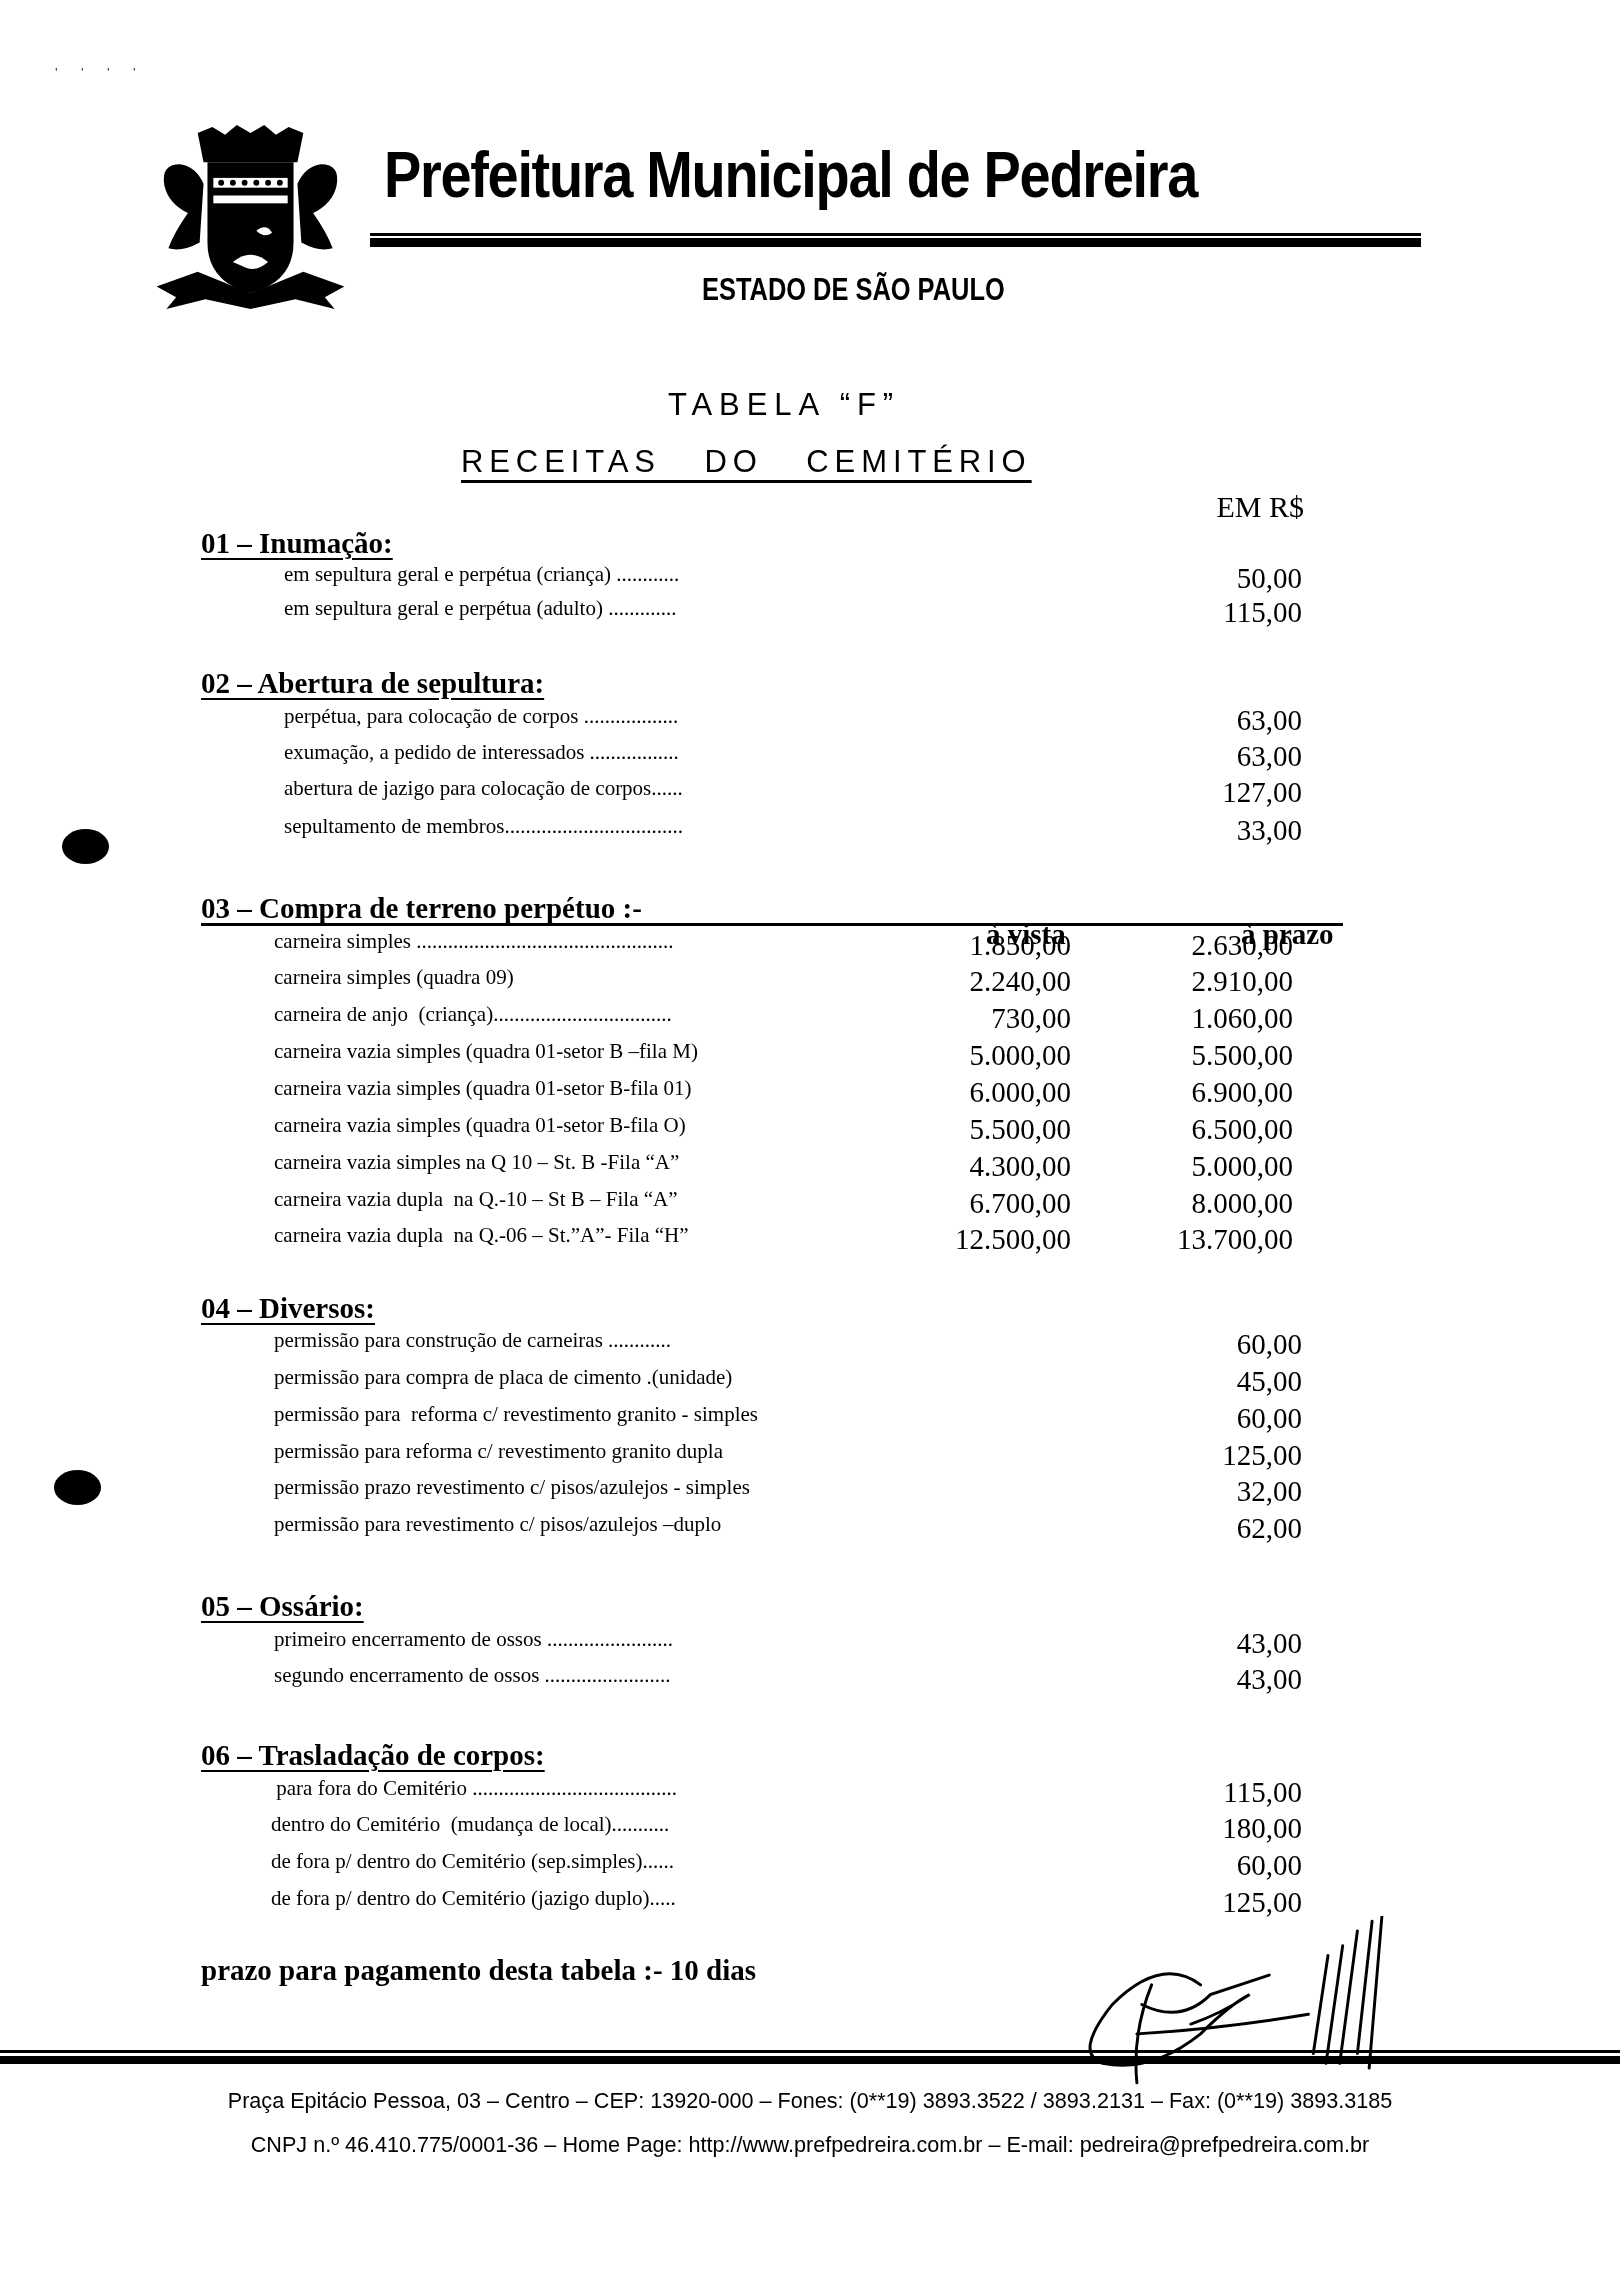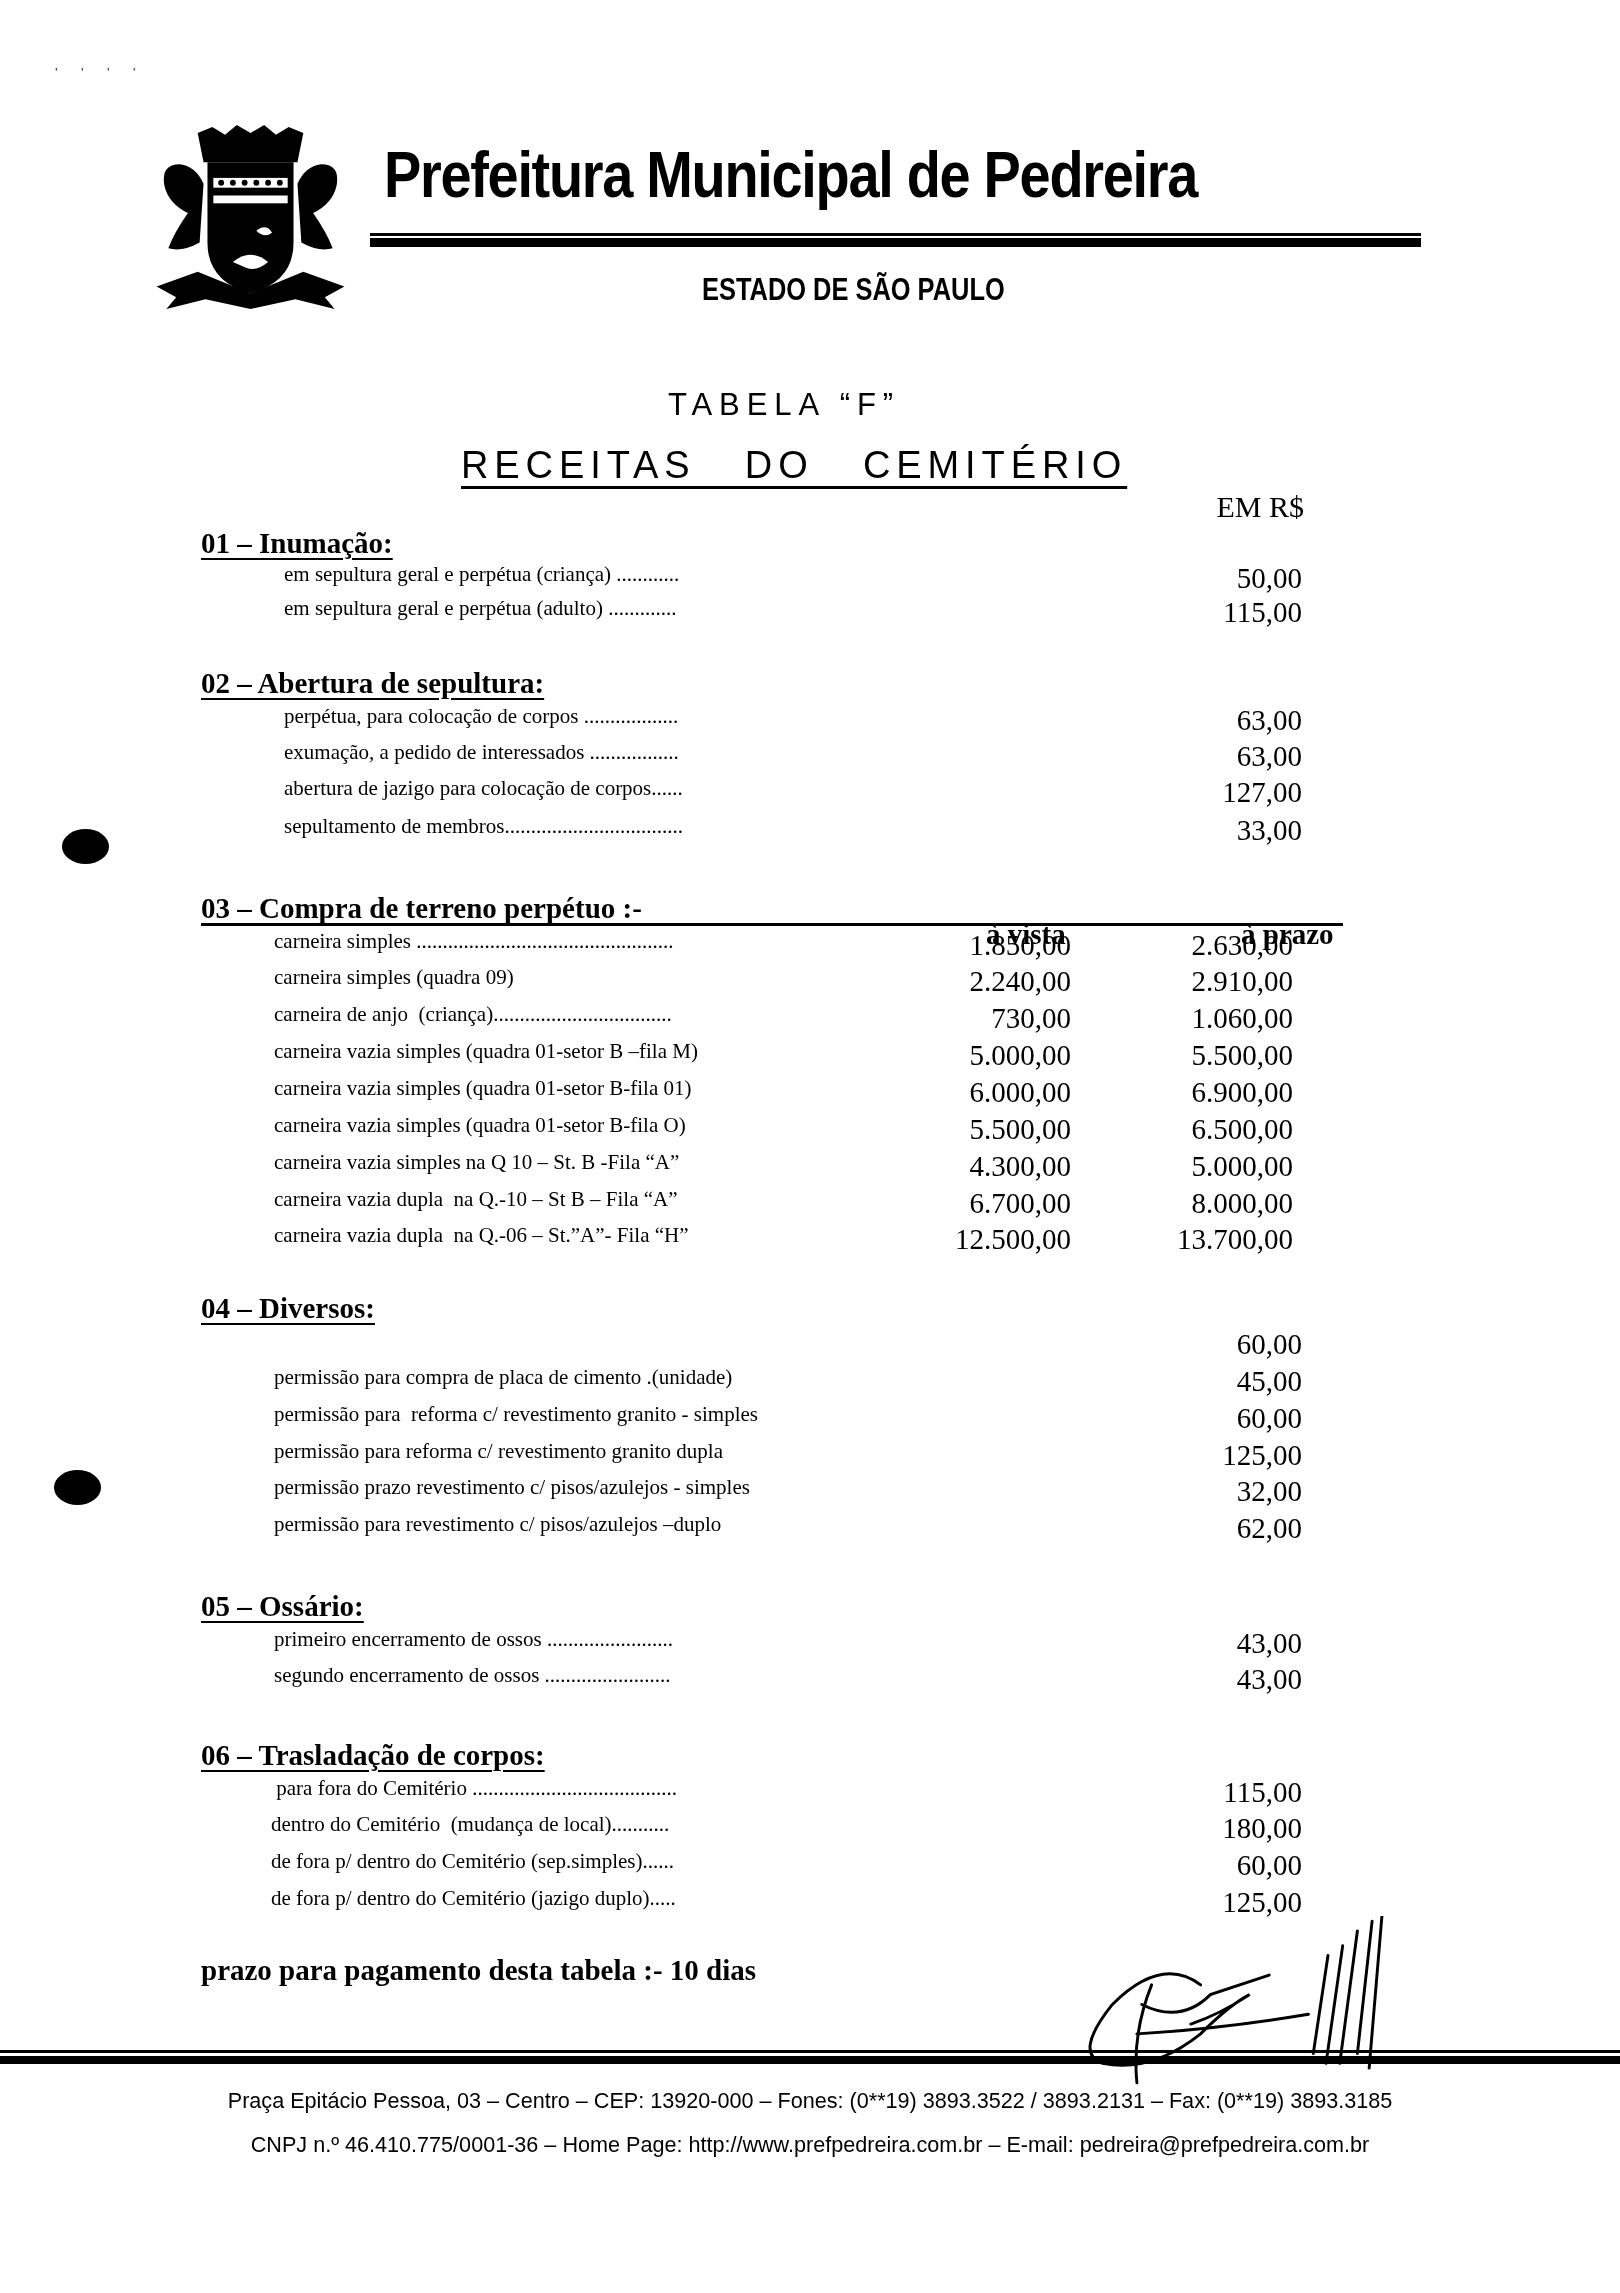--- a/index.html
+++ b/index.html
@@ -13,21 +13,21 @@
 
   
   .crest { position: absolute; left: 139px; top: 125px; width: 223px; height: 186px; }
   .header-title { position: absolute; left: 384px; top: 137px; font-family: "Liberation Sans", sans-serif; font-weight: bold; font-size: 65px; letter-spacing: -1.5px; transform: scaleX(0.86); transform-origin: left top; white-space: nowrap; }
   .header-rule-thin { position: absolute; left: 370px; top: 233px; width: 1051px; height: 2.9px; background: #000; }
   .header-rule-thick { position: absolute; left: 370px; top: 238px; width: 1051px; height: 8.8px; background: #000; }
   .header-subtitle { position: absolute; left: 702px; top: 272px; font-family: "Liberation Sans", sans-serif; font-weight: bold; font-size: 31px; transform: scaleX(0.82); transform-origin: left top; white-space: nowrap; }
 
   
   .table-title { position: absolute; left: 668px; top: 387px; font-family: "Liberation Sans", sans-serif; font-size: 31px; letter-spacing: 6.9px; text-decoration-thickness: 2.9px; text-underline-offset: 7.8px; white-space: nowrap; }
-  .table-subtitle { position: absolute; left: 461px; top: 444px; font-family: "Liberation Sans", sans-serif; font-size: 38px; letter-spacing: 5.9px; white-space: pre; text-decoration: underline; text-decoration-thickness: 2.9px; text-underline-offset: 7.8px; }
+  .table-subtitle { position: absolute; left: 461px; top: 444px; font-family: "Liberation Sans", sans-serif; font-size: 31px; letter-spacing: 5.9px; white-space: pre; text-decoration: underline; text-decoration-thickness: 2.9px; text-underline-offset: 7.8px; }
   .currency-label { position: absolute; right: 316px; top: 490px; font-size: 30px; }
 
   
   .section-heading { position: absolute; left: 201px; font-weight: bold; font-size: 29px; text-decoration: underline; text-decoration-thickness: 2px; text-underline-offset: 4.9px; white-space: nowrap; }
   .item { position: absolute; left: 0; width: 1620px; height: 37px; }
   .item .label { position: absolute; left: 284px; top: 0; font-size: 21px; white-space: pre; }
   .item .value { position: absolute; right: 318px; top: 0; font-size: 29px; white-space: nowrap; }
   .item .vista { position: absolute; right: 549px; top: 0; font-size: 29px; white-space: nowrap; }
   .item .prazo { position: absolute; right: 327px; top: 0; font-size: 29px; white-space: nowrap; }
   .item.indent-sm .label { left: 274px; }
@@ -158,20 +158,21 @@
   <span class="prazo">8.000,00</span>
 </div>
 <div class="item indent-sm" style="top:1223px;">
   <span class="label">carneira vazia dupla  na Q.-06 – St.”A”- Fila “H”</span>
   <span class="vista">12.500,00</span>
   <span class="prazo">13.700,00</span>
 </div>
 
 <div class="section-heading" style="top:1292px;">04 – Diversos:</div>
 <div class="item indent-sm" style="top:1328px;">
+  <span class="label">permissão para construção de carneiras ............</span>
   <span class="value">60,00</span>
 </div>
 <div class="item indent-sm" style="top:1365px;">
   <span class="label">permissão para compra de placa de cimento .(unidade)</span>
   <span class="value">45,00</span>
 </div>
 <div class="item indent-sm" style="top:1402px;">
   <span class="label">permissão para  reforma c/ revestimento granito - simples</span>
   <span class="value">60,00</span>
 </div>

